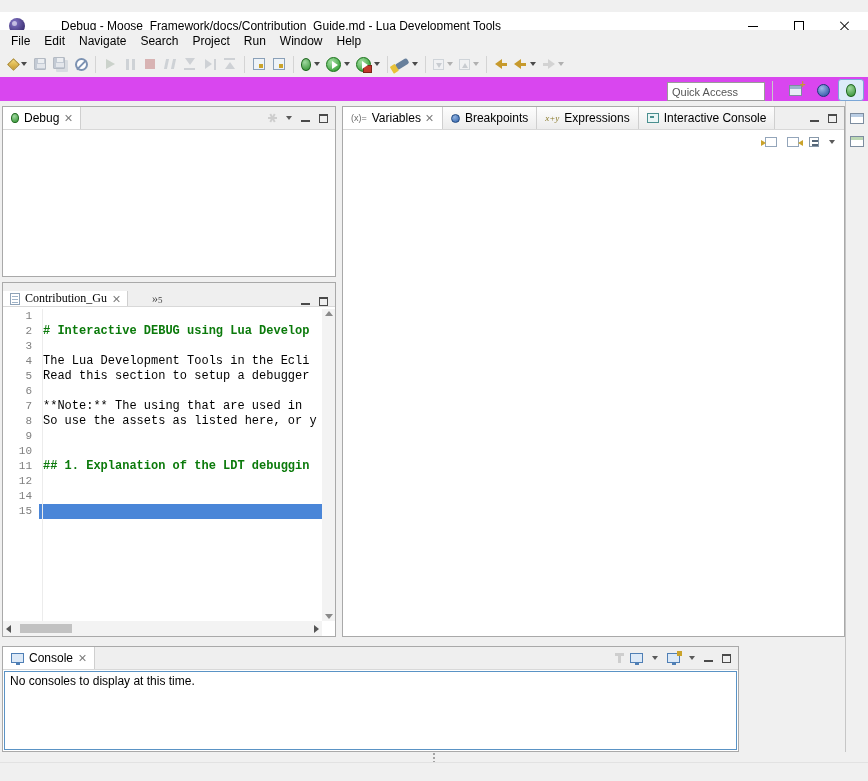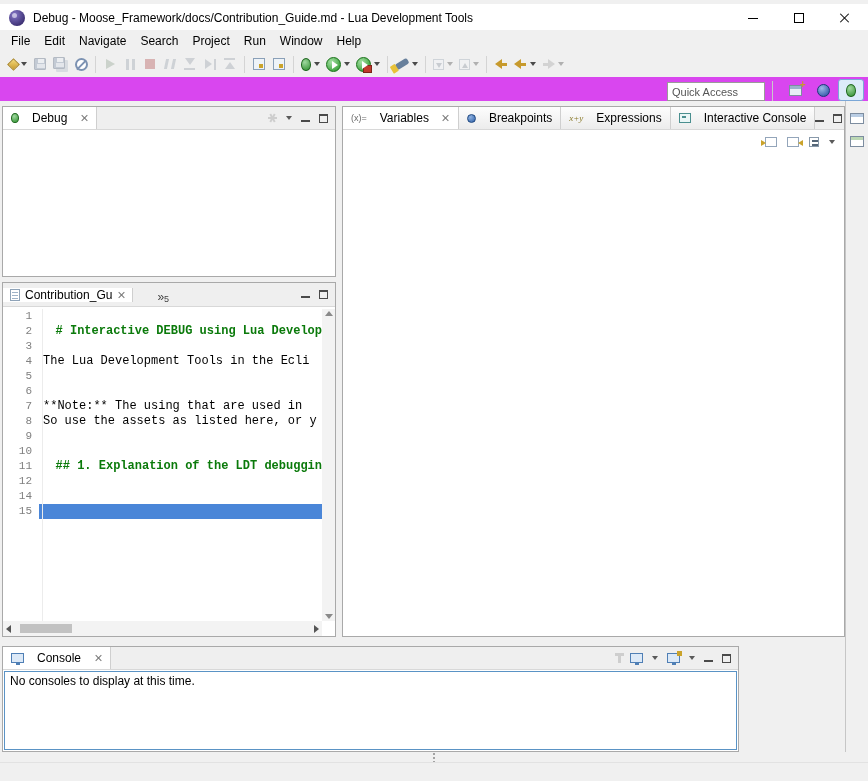--- a/index.html
+++ b/index.html
@@ -4,21 +4,21 @@
 <style>
   * { box-sizing: border-box; margin: 0; padding: 0; }
   html,body { width: 868px; height: 781px; }
   body {
     position: relative; overflow: hidden;
     background: #f0f0f0; color: #000;
     font-family: "Liberation Sans", sans-serif; font-size: 12px;
   }
 
   
-  .titlebar { position:absolute; top:4px; left:0; right:0; height:28px; background:#fff; display:flex; align-items:center; }
+  .titlebar { position:absolute; top:12px; left:0; right:0; height:28px; background:#fff; display:flex; align-items:center;gap:28px; }
   .app-icon { width:16px; height:16px; margin:0 8px 0 9px; border-radius:50%;
     background: radial-gradient(circle at 35% 30%, #8577c9, #241856); position:relative; flex:none; }
   .app-icon::after { content:""; position:absolute; left:3px; top:3px; width:5px; height:5px; border-radius:50%; background:rgba(255,255,255,.55); }
   .title-text { font-size:12px; }
   .win-controls { margin-left:auto; display:flex; height:100%; }
   .win-btn { width:46px; height:100%; display:flex; align-items:center; justify-content:center; }
   .ic-minbar { width:10px; height:1px; background:#000; }
   .ic-maxbox { width:10px; height:10px; border:1px solid #000; }
   .ic-close { position:relative; width:12px; height:12px; }
   .ic-close::before,.ic-close::after { content:""; position:absolute; left:5px; top:0; width:1px; height:12px; background:#000; }
@@ -79,21 +79,21 @@
   .persp-btn { width:26px; height:22px; display:flex; align-items:center; justify-content:center; border-radius:3px; margin-left:2px; border:1px solid transparent; }
   .persp-btn.active { background:#dcebfa; border:1px solid #7ba7d7; }
   .ic-persp { width:13px; height:11px; border:1px solid #7d8da0; background:#e8eef5; position:relative; }
   .ic-persp::before { content:""; position:absolute; left:0; top:0; right:0; height:3px; background:#9ab2cc; }
   .ic-persp::after { content:"+"; position:absolute; right:-5px; top:-7px; color:#c79a2d; font-weight:bold; font-size:10px; }
   .ic-ball { width:13px; height:13px; border-radius:50%; background:radial-gradient(circle at 35% 30%,#9db8e8,#23479e); border:1px solid #1b3778; }
 
   
   .panel { position:absolute; background:#fff; border:1px solid #a9a9a9; }
   .panel-header { height:23px; background:#efefef; display:flex; align-items:stretch; border-bottom:1px solid #d8d8d8; }
-  .vtab { display:flex; align-items:center; gap:13px; padding:0 8px; font-size:12px; border-right:1px solid #cfcfcf; background:linear-gradient(#fdfdfd,#ececec); white-space:nowrap; }
+  .vtab { display:flex; align-items:center; gap:5px; padding:0 8px; font-size:12px; border-right:1px solid #cfcfcf; background:linear-gradient(#fdfdfd,#ececec); white-space:nowrap; }
   .vtab.active { background:#fff; }
   .hdr-icons { margin-left:auto; display:flex; align-items:center; gap:9px; padding-right:7px; }
   .ic-min { width:9px; height:9px; position:relative; }
   .ic-min::after { content:""; position:absolute; bottom:1px; left:0; width:9px; height:2px; background:#4a4a4a; }
   .ic-max { width:9px; height:9px; border:1px solid #4a4a4a; border-top:2px solid #4a4a4a; }
   .ic-x { position:relative; width:8px; height:8px; }
   .ic-x::before,.ic-x::after { content:""; position:absolute; left:3.5px; top:0; width:1px; height:8px; background:#777; }
   .ic-x::before { transform:rotate(45deg); } .ic-x::after { transform:rotate(-45deg); }
   .ic-clear { width:9px; height:2px; background:#9a9a9a; position:relative; margin:4px 0; }
   .ic-clear::before,.ic-clear::after { content:""; position:absolute; left:0; top:0; width:9px; height:2px; background:#9a9a9a; }
@@ -121,32 +121,32 @@
 
   .view-toolbar { height:24px; display:flex; justify-content:flex-end; align-items:center; gap:10px; padding-right:9px; background:#fff; }
   .ic-impbox { width:12px; height:10px; border:1px solid #93a5ba; background:#fff; position:relative; }
   .ic-impbox::after { content:""; position:absolute; left:-5px; top:2px; border-left:5px solid #caa32b; border-top:3px solid transparent; border-bottom:3px solid transparent; }
   .ic-impbox.out::after { left:auto; right:-5px; border-left:none; border-right:5px solid #caa32b; }
   .ic-collapse { width:10px; height:10px; border:1px solid #8899aa; position:relative; background:#fff; }
   .ic-collapse::before { content:""; position:absolute; left:2px; top:2px; width:6px; height:2px; background:#556677; }
   .ic-collapse::after  { content:""; position:absolute; left:2px; top:6px; width:6px; height:2px; background:#556677; }
 
   
-  .etab-row { height:24px; background:#efefef; display:flex; align-items:center; border-bottom:1px solid #d8d8d8; }
+  .etab-row { height:24px; background:#efefef; display:flex; align-items:flex-end; border-bottom:1px solid #d8d8d8;font-family:Liberation Serif, serif; }
   .etab { display:flex; align-items:center; gap:5px; padding:0 7px; background:#fff; border-right:1px solid #cfcfcf; white-space:nowrap; }
   .etab-overflow { display:flex; align-items:flex-start; margin-left:24px; padding-top:4px; color:#444; }
   .etab-overflow .glyph { font-size:12px; }
   .etab-overflow .cnt { font-size:9px; margin-top:4px; }
   .ed-body { position:absolute; top:24px; left:0; right:0; bottom:0; background:#fff; }
   .ed-rows { position:absolute; top:2px; left:0; right:13px; bottom:15px; overflow:hidden; }
   .ed-rows::before { content:""; position:absolute; left:39px; top:0; bottom:0; width:1px; background:#ececec; }
   .ed-row { display:flex; height:15px; line-height:15px; font-family:"Liberation Mono",monospace; font-size:12px; }
   .ed-num { width:36px; padding-right:7px; text-align:right; color:#808080; font-size:11px; flex:none; }
   .ed-text { flex:1; white-space:pre; overflow:hidden; padding-left:4px; color:#000; }
-  .ed-row.heading .ed-text { color:#0b7a0b; font-weight:bold;text-align:right; }
+  .ed-row.heading .ed-text { color:#0b7a0b; font-weight:bold; }
   .ed-row.selected .ed-text { background:#4a86d8; }
   .ed-vscroll { position:absolute; top:2px; right:0; width:13px; bottom:15px; background:#f3f3f3; display:flex; flex-direction:column; justify-content:space-between; align-items:center; padding:2px 0; }
   .ed-hscroll { position:absolute; left:0; right:13px; bottom:0; height:15px; background:#f3f3f3; display:flex; align-items:center; padding:0 3px; }
   .scroll-arrow-up { border-left:4px solid transparent; border-right:4px solid transparent; border-bottom:5px solid #8a8a8a; }
   .scroll-arrow-down { border-left:4px solid transparent; border-right:4px solid transparent; border-top:5px solid #8a8a8a; }
   .scroll-arrow-left { border-top:4px solid transparent; border-bottom:4px solid transparent; border-right:5px solid #555; }
   .scroll-arrow-right { border-top:4px solid transparent; border-bottom:4px solid transparent; border-left:5px solid #555; margin-left:auto; }
   .h-thumb { width:52px; height:9px; background:#c2c2c2; margin-left:9px; }
 
   
@@ -368,20 +368,21 @@
         <div class="ed-row plain">
           <span class="ed-num">3</span>
           <span class="ed-text"></span>
         </div>
         <div class="ed-row plain">
           <span class="ed-num">4</span>
           <span class="ed-text">The Lua Development Tools in the Ecli</span>
         </div>
         <div class="ed-row plain">
           <span class="ed-num">5</span>
+          <span class="ed-text">Read this section to setup a debugger</span>
         </div>
         <div class="ed-row plain">
           <span class="ed-num">6</span>
           <span class="ed-text"></span>
         </div>
         <div class="ed-row plain">
           <span class="ed-num">7</span>
           <span class="ed-text">**Note:** The using that are used in</span>
         </div>
         <div class="ed-row plain">

